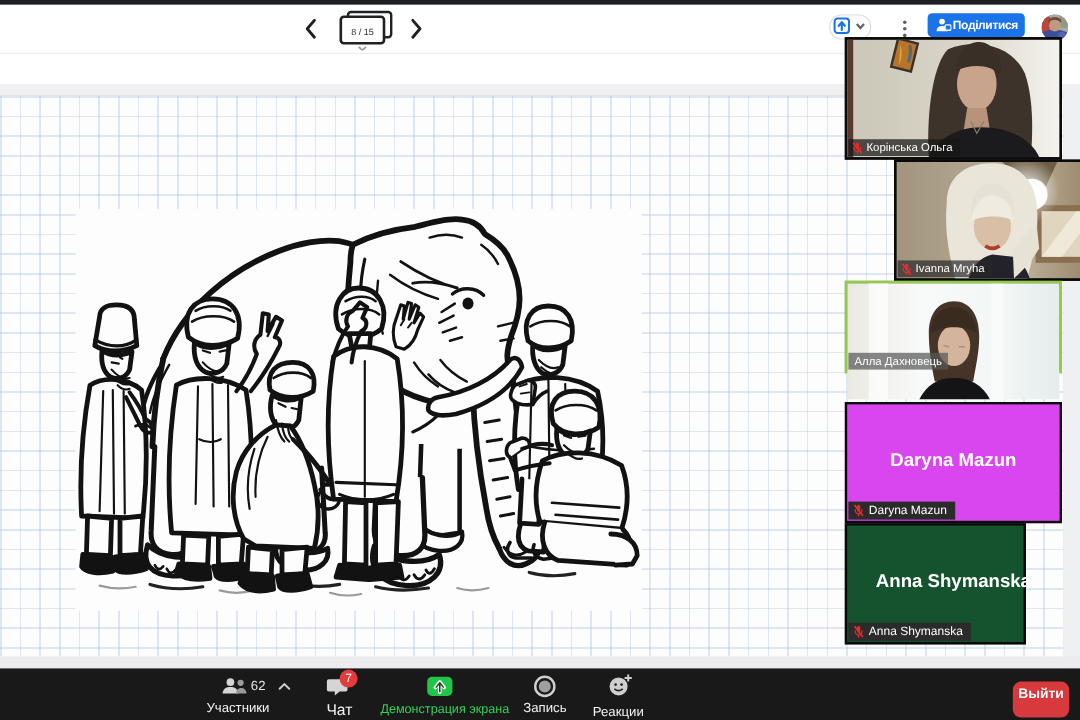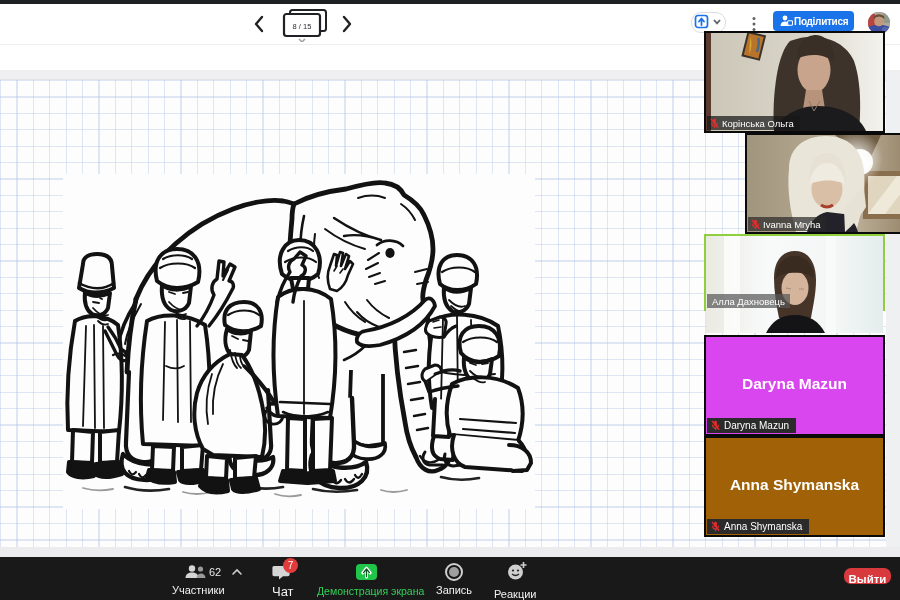--- a/index.html
+++ b/index.html
@@ -348,21 +348,21 @@
   <div class="abs" style="left:1px;bottom:1px;height:15px;background:#2b2b2b;display:flex;align-items:center;padding:0 7px 0 4px;">
     <svg width="9" height="11" viewBox="0 0 9 11">
         <rect x="3.1" y="0.7" width="2.8" height="5.6" rx="1.4" fill="#e22d2d"></rect>
         <path d="M1.7,4.4 v0.8 c0,1.6 1.3,2.9 2.8,2.9 c1.5,0 2.8,-1.3 2.8,-2.9 v-0.8 M4.5,8.1 V10.2" fill="none" stroke="#e22d2d" stroke-width="1.1"></path>
         <path d="M1,0.9 L8.1,9.8" stroke="#e22d2d" stroke-width="1.4"></path>
       </svg>
     <span style="color:#fff;font-size:10px;margin-left:4px;">Daryna Mazun</span>
   </div>
 </div>
 
-<div class="abs" style="left:704px;top:436px;width:181px;height:101px;background:#a16207;border:2px solid #0a0a0a;box-sizing:border-box;">
+<div class="abs" style="left:704px;top:436px;width:151px;height:101px;background:#14532d;border:2px solid #0a0a0a;box-sizing:border-box;">
   <div class="abs" style="left:0;top:38px;width:177px;text-align:center;color:#fff;font-size:15.5px;font-weight:bold;">Anna Shymanska</div>
   <div class="abs" style="left:1px;bottom:1px;height:15px;background:#2b2b2b;display:flex;align-items:center;padding:0 7px 0 4px;">
     <svg width="9" height="11" viewBox="0 0 9 11">
         <rect x="3.1" y="0.7" width="2.8" height="5.6" rx="1.4" fill="#e22d2d"></rect>
         <path d="M1.7,4.4 v0.8 c0,1.6 1.3,2.9 2.8,2.9 c1.5,0 2.8,-1.3 2.8,-2.9 v-0.8 M4.5,8.1 V10.2" fill="none" stroke="#e22d2d" stroke-width="1.1"></path>
         <path d="M1,0.9 L8.1,9.8" stroke="#e22d2d" stroke-width="1.4"></path>
       </svg>
     <span style="color:#fff;font-size:10px;margin-left:4px;">Anna Shymanska</span>
   </div>
 </div>
@@ -402,13 +402,13 @@
 
 <svg class="abs" style="left:506px;top:561px;" width="22" height="20" viewBox="0 0 22 20">
   <circle cx="9.5" cy="11" r="7.5" fill="#cfcfcf"></circle>
   <circle cx="7" cy="9.5" r="1.1" fill="#222"></circle>
   <circle cx="12" cy="9.5" r="1.1" fill="#222"></circle>
   <path d="M6,13 q3.5,3 7,0" stroke="#222" stroke-width="1.3" fill="none"></path>
   <path d="M17.5,1 v6 M14.5,4 h6" stroke="#cfcfcf" stroke-width="1.6"></path>
 </svg>
 <div class="abs" style="left:494px;top:588px;color:#f2f2f2;font-size:11px;">Реакции</div>
 
-<div class="abs" style="left:844px;top:568px;width:47px;height:16px;background:#d8393c;border-radius:7px;color:#fff;font-size:11.5px;font-weight:bold;text-align:center;line-height:22px;">Выйти</div>
+<div class="abs" style="left:844px;top:568px;width:47px;height:30px;background:#d8393c;border-radius:7px;color:#fff;font-size:11.5px;font-weight:bold;text-align:center;line-height:22px;">Выйти</div>
 
 </body></html>

